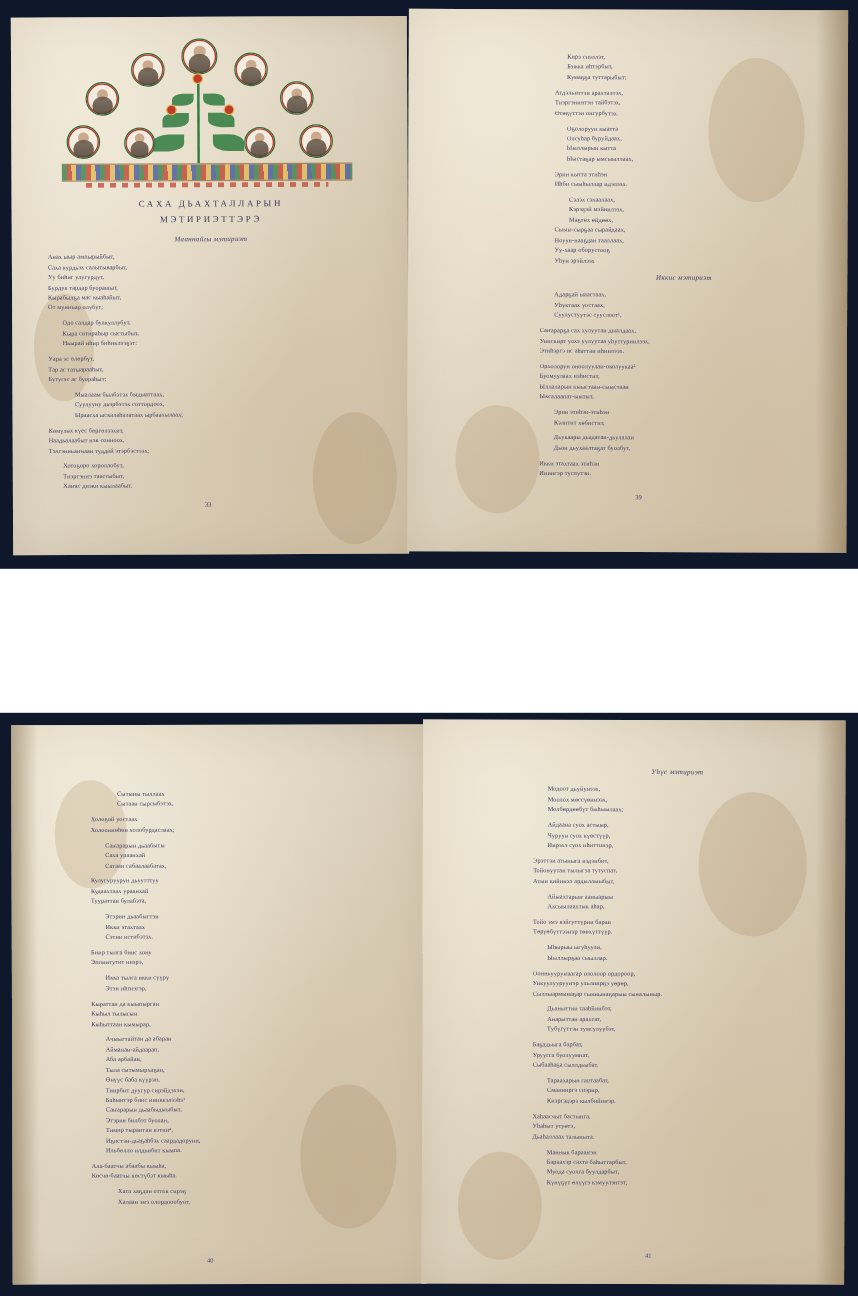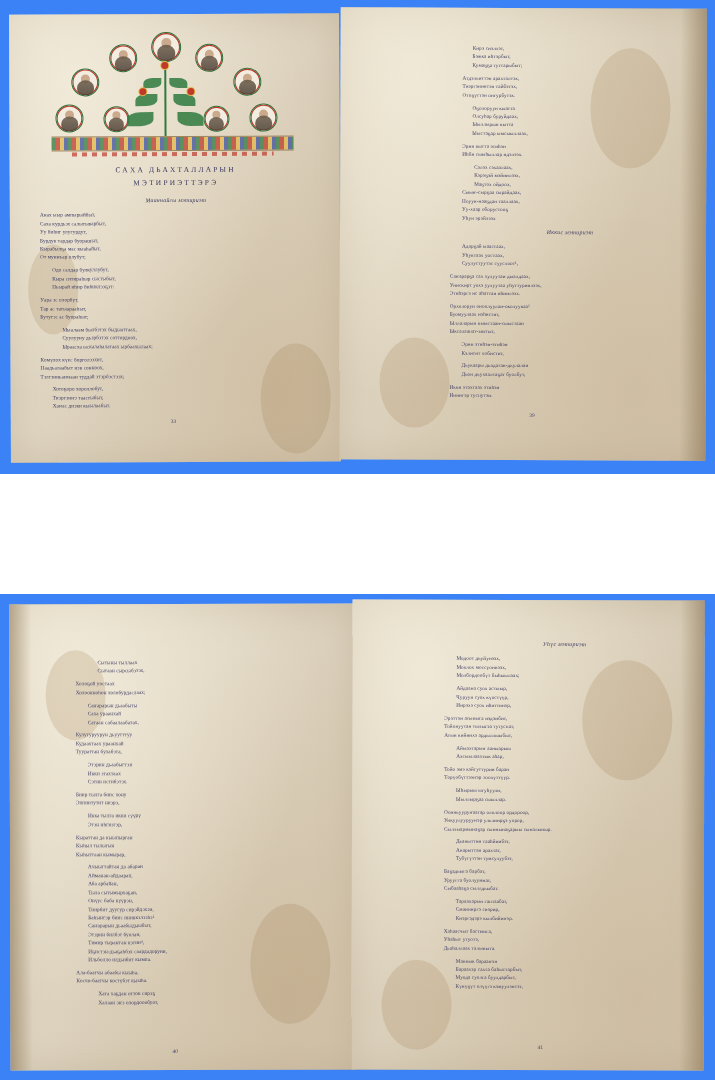--- a/index.html
+++ b/index.html
@@ -13,21 +13,21 @@
     width: 715px;
   }
   .page-wrap {
     width: 715px;
     position: relative;
   }
   
   .spread {
     position: relative;
     width: 715px;
-    background: #3b82f6;
+    background: #0f172a;
     overflow: hidden;
   }
   .spread-1 { height: 474px; }
   .gap { height: 120px; background: #ffffff; }
   .spread-2 { height: 486px; }
 
   .paper {
     position: absolute;
     background: #ded7c6;
     box-shadow: inset 0 0 40px rgba(150,130,100,0.45);

